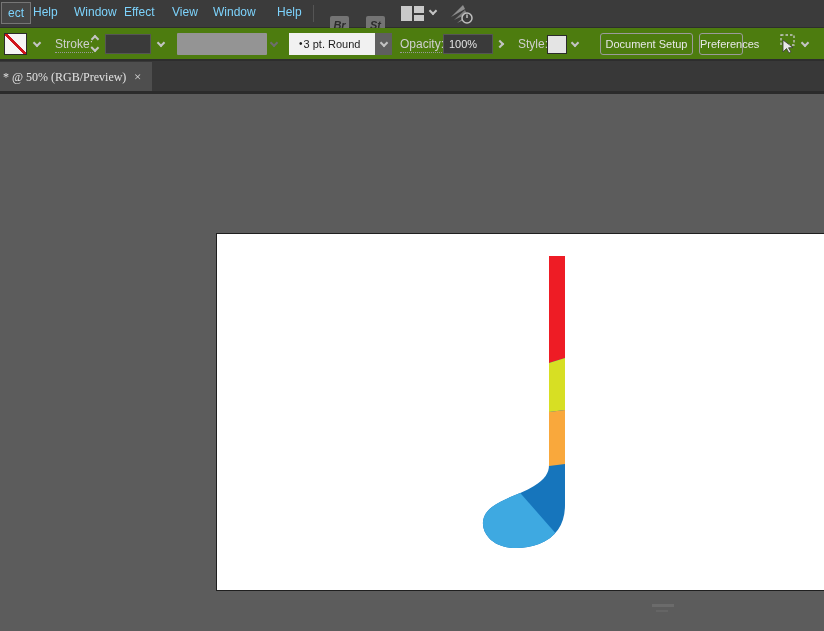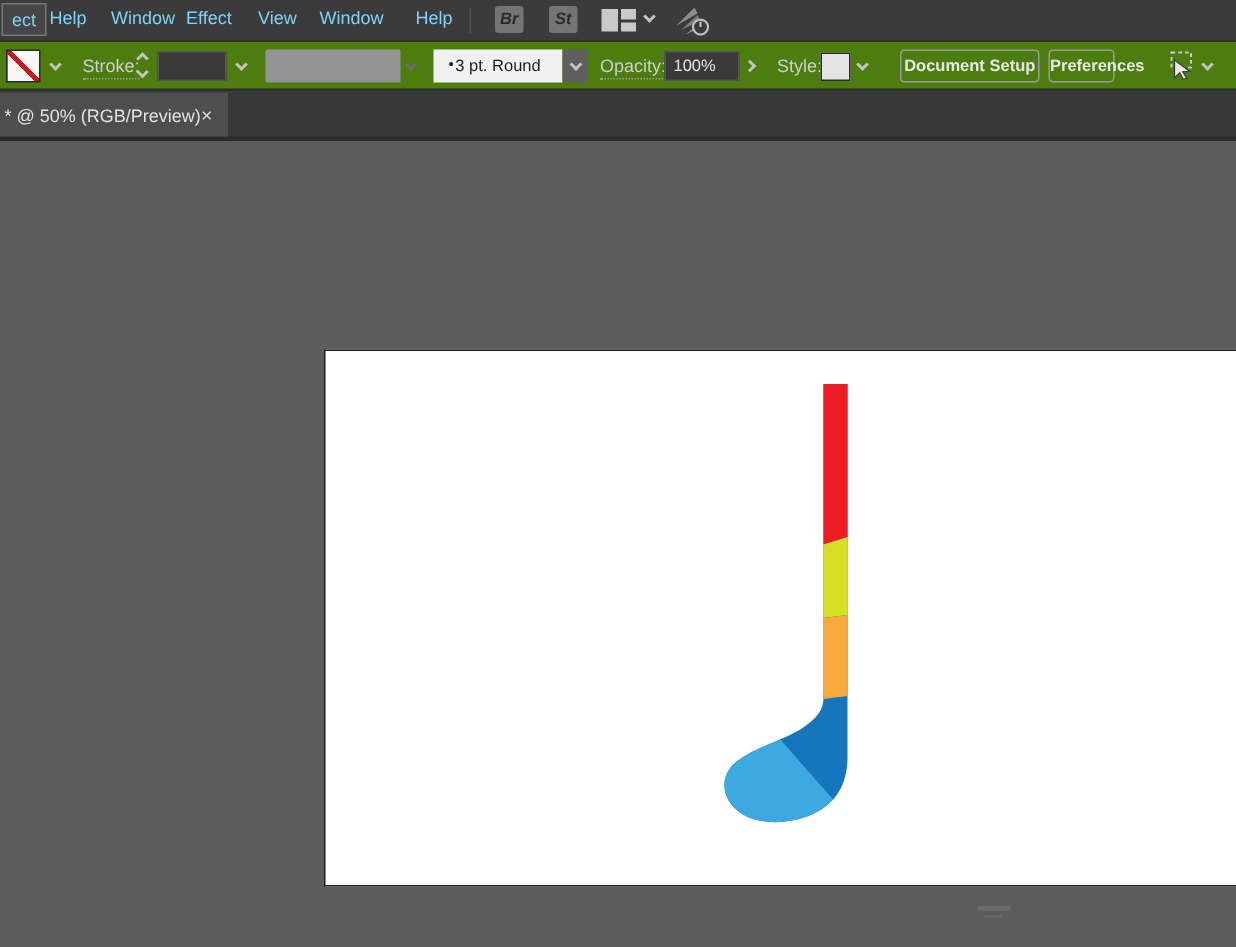--- a/index.html
+++ b/index.html
@@ -6,21 +6,21 @@
   html,body { width:824px; height:631px; overflow:hidden; background:#5C5C5C;
               font-family:"Liberation Sans", sans-serif; }
   .app { position:relative; width:824px; height:631px; }
 
   
   .menu-bar { position:absolute; left:0; top:0; width:824px; height:28px;
               background:#3B3B3B; border-bottom:1px solid #2E2E2E; }
   .menu-item { position:absolute; top:5px; font-size:12px; color:#7dd3fc; cursor:default; }
   .menu-item-ect { left:1px; top:2px; padding:3px 6px; border:1px solid #767676; background:#464646; }
   .mb-divider { position:absolute; left:313px; top:5px; width:1px; height:17px; background:#555; }
-  .badge { position:absolute; top:4px; width:19px; height:18px; background:#747474;
+  .badge { position:absolute; top:16px; width:19px; height:18px; background:#747474;
            color:#2B2B2B; font-size:11px; font-weight:bold; text-align:center;
            line-height:18px; border-radius:2px;font-style:italic; }
   .ws-icon { position:absolute; left:401px; top:6px; width:23px; height:15px; }
   .ws-icon .blk { position:absolute; background:#C9C9C9; }
   .chev { display:inline-block; width:6px; height:6px; border-right:2px solid #C4C4C4;
           border-bottom:2px solid #C4C4C4; transform:rotate(45deg); }
   .chev-abs { position:absolute; }
   .share-icon { position:absolute; left:448px; top:3px; }
 
   
@@ -43,27 +43,27 @@
   .chev-btn { position:absolute; top:5px; width:17px; height:22px; background:#5F5F5F;
               display:flex; align-items:center; justify-content:center; }
   .chev-btn .chev { margin-top:-3px; }
   .gt-btn { position:absolute; left:492px; top:5px; width:18px; height:22px;
             display:flex; align-items:center; justify-content:center; }
   .gt-btn .chev { transform:rotate(-45deg); margin-left:-3px; }
   .style-swatch { position:absolute; left:547px; top:7px; width:20px; height:19px;
                   background:#E4E4E4; border:1px solid #2B2B2B; }
   .bar-btn { position:absolute; top:5px; height:22px; background:transparent;
              border:1px solid #9B9B9B; border-radius:3px; color:#E8E8E8;
-             font-size:11px; font-family:"Liberation Sans",sans-serif;font-weight:bold; }
+             font-size:11px; font-family:"Liberation Sans",sans-serif; }
   .sel-icon { position:absolute; left:776px; top:5px; }
 
   
   .tab-bar { position:absolute; left:0; top:61px; width:824px; height:33px;
              background:#383838; border-bottom:3px solid #2B2B2B; }
-  .tab { position:absolute; left:0; top:1px; width:152px; height:29px; background:#4E4E4E; }
+  .tab { position:absolute; left:0; top:1px; width:152px; height:29px; background:#4E4E4E;font-family:Liberation Serif, serif; }
   .tab-title { position:absolute; left:3px; top:8px; font-size:12px; color:#E2E2E2; white-space:nowrap; }
   .tab-close { position:absolute; left:134px; top:7px; font-size:13px; color:#DCDCDC; cursor:pointer; }
 
   
   .canvas { position:absolute; left:0; top:94px; width:824px; height:537px;
             background:#5C5C5C; overflow:hidden; }
   .artboard { position:absolute; left:216px; top:139px; width:608px; height:358px;
               background:#FFFFFF; border:1px solid #1F1F1F; border-right:none; }
   .stick-svg { position:absolute; left:0; top:0; }
   .artifact { position:absolute; background:#6B6B6B; }

